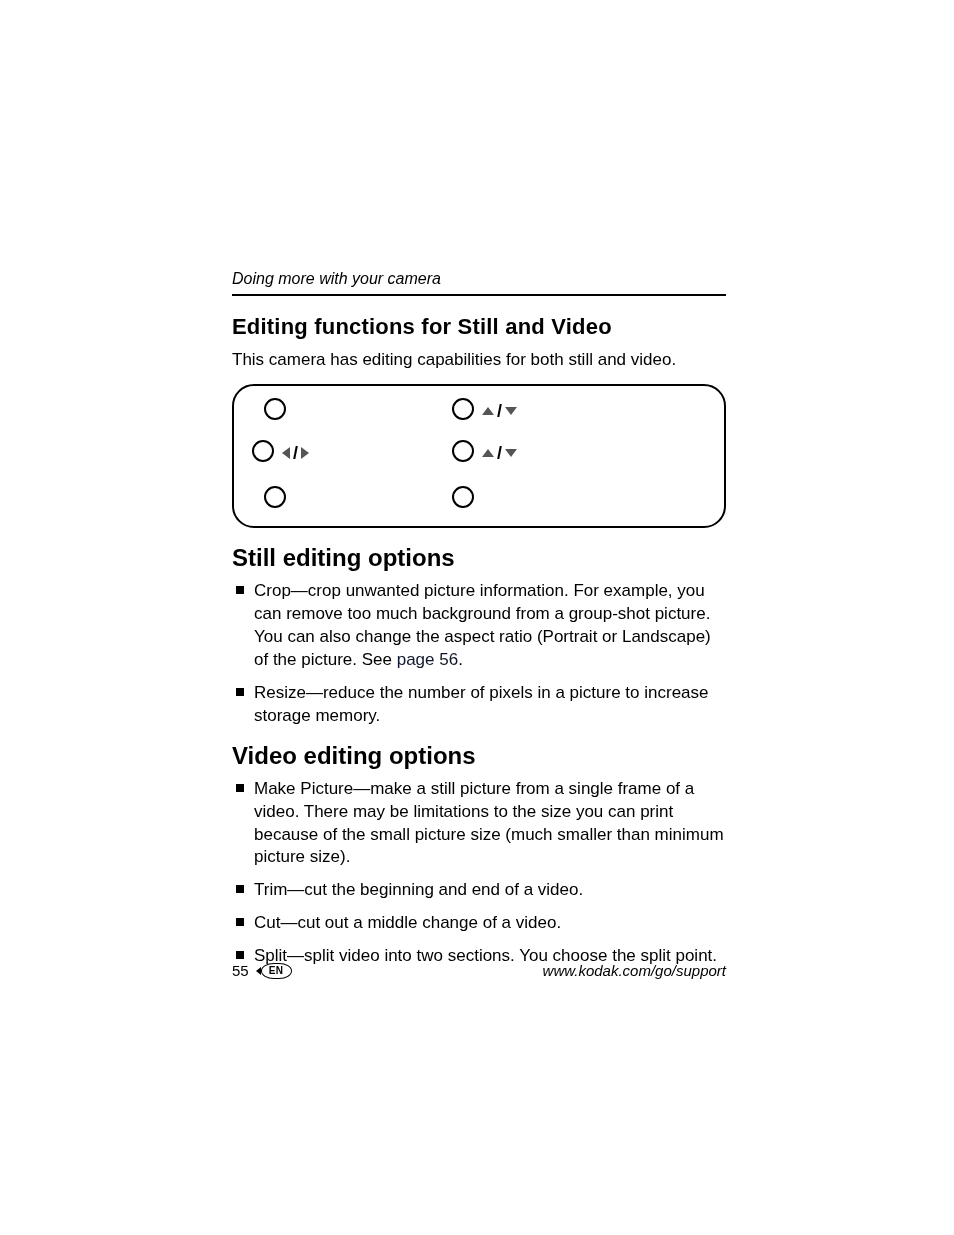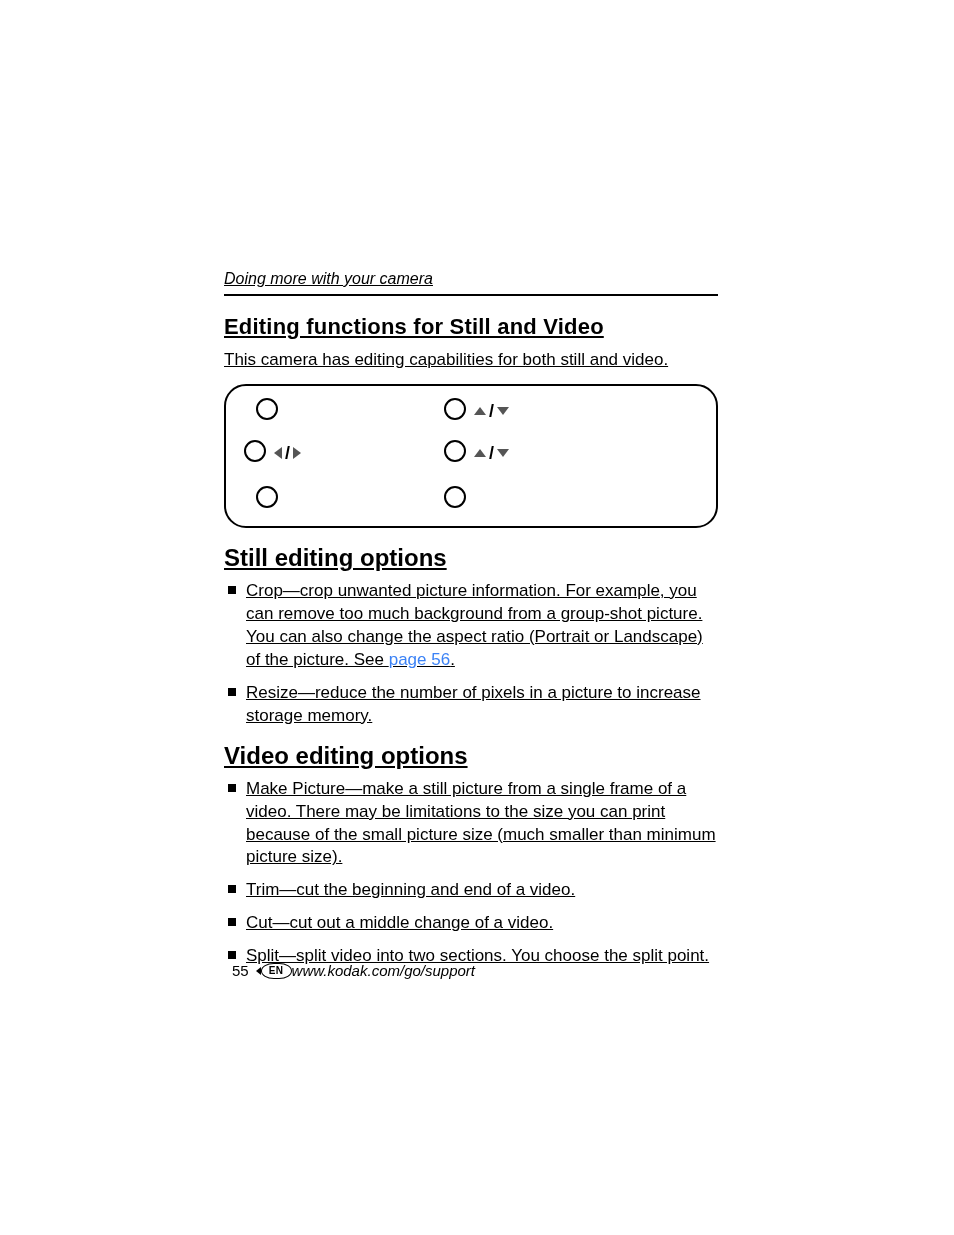--- a/index.html
+++ b/index.html
@@ -8,24 +8,23 @@
     background: #fff;
     font-family: "Helvetica Neue", Helvetica, Arial, sans-serif;
     color: #000;
     width: 954px;
     height: 1235px;
     position: relative;
     font-size: 17px;
   }
   .page {
     position: absolute;
-    left: 224px;
+    left: 232px;
     top: 270px;
     width: 494px;
-    text-decoration: underline;
   }
   .running-head {
     font-style: italic;
     font-size: 16px;
     padding-bottom: 6px;
     border-bottom: 2px solid #000;
     margin-bottom: 18px;
   }
   h1 {
     font-size: 22px;
@@ -105,28 +104,28 @@
   }
   li::before {
     content: "";
     position: absolute;
     left: 4px;
     top: 6px;
     width: 8px;
     height: 8px;
     background: #000;
   }
-  .link { color: #3b82f6; }
+  .link { color: #0f172a; }
   .footer {
     position: absolute;
     left: 232px;
     top: 962px;
     width: 494px;
     display: flex;
-    justify-content: flex-start;
+    justify-content: space-between;
     align-items: center;
     font-size: 15px;
   }
   .footer .left {
     display: flex;
     align-items: center;
     gap: 12px;
   }
   .lang-badge {
     border: 1.5px solid #000;

